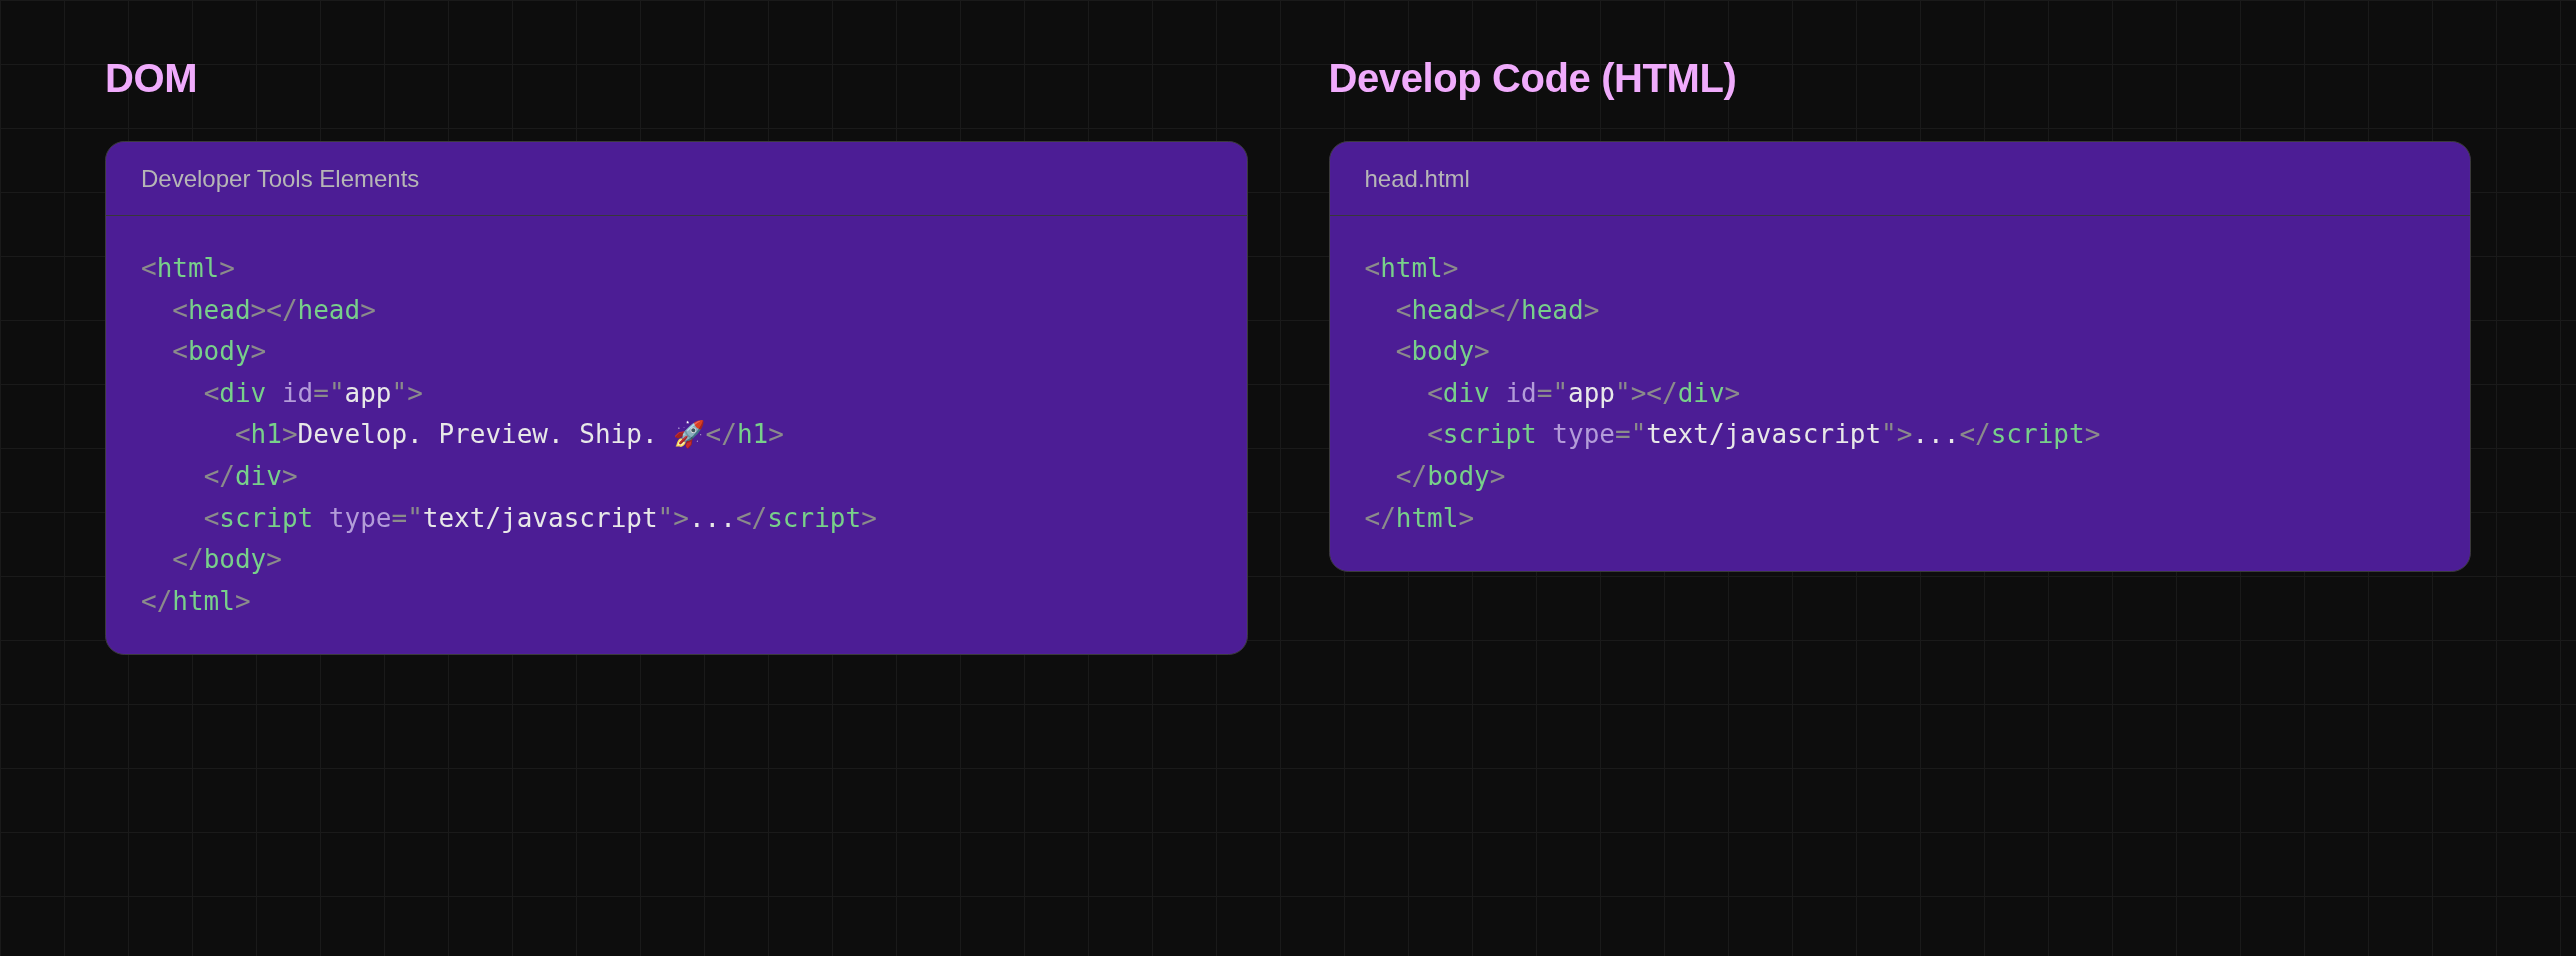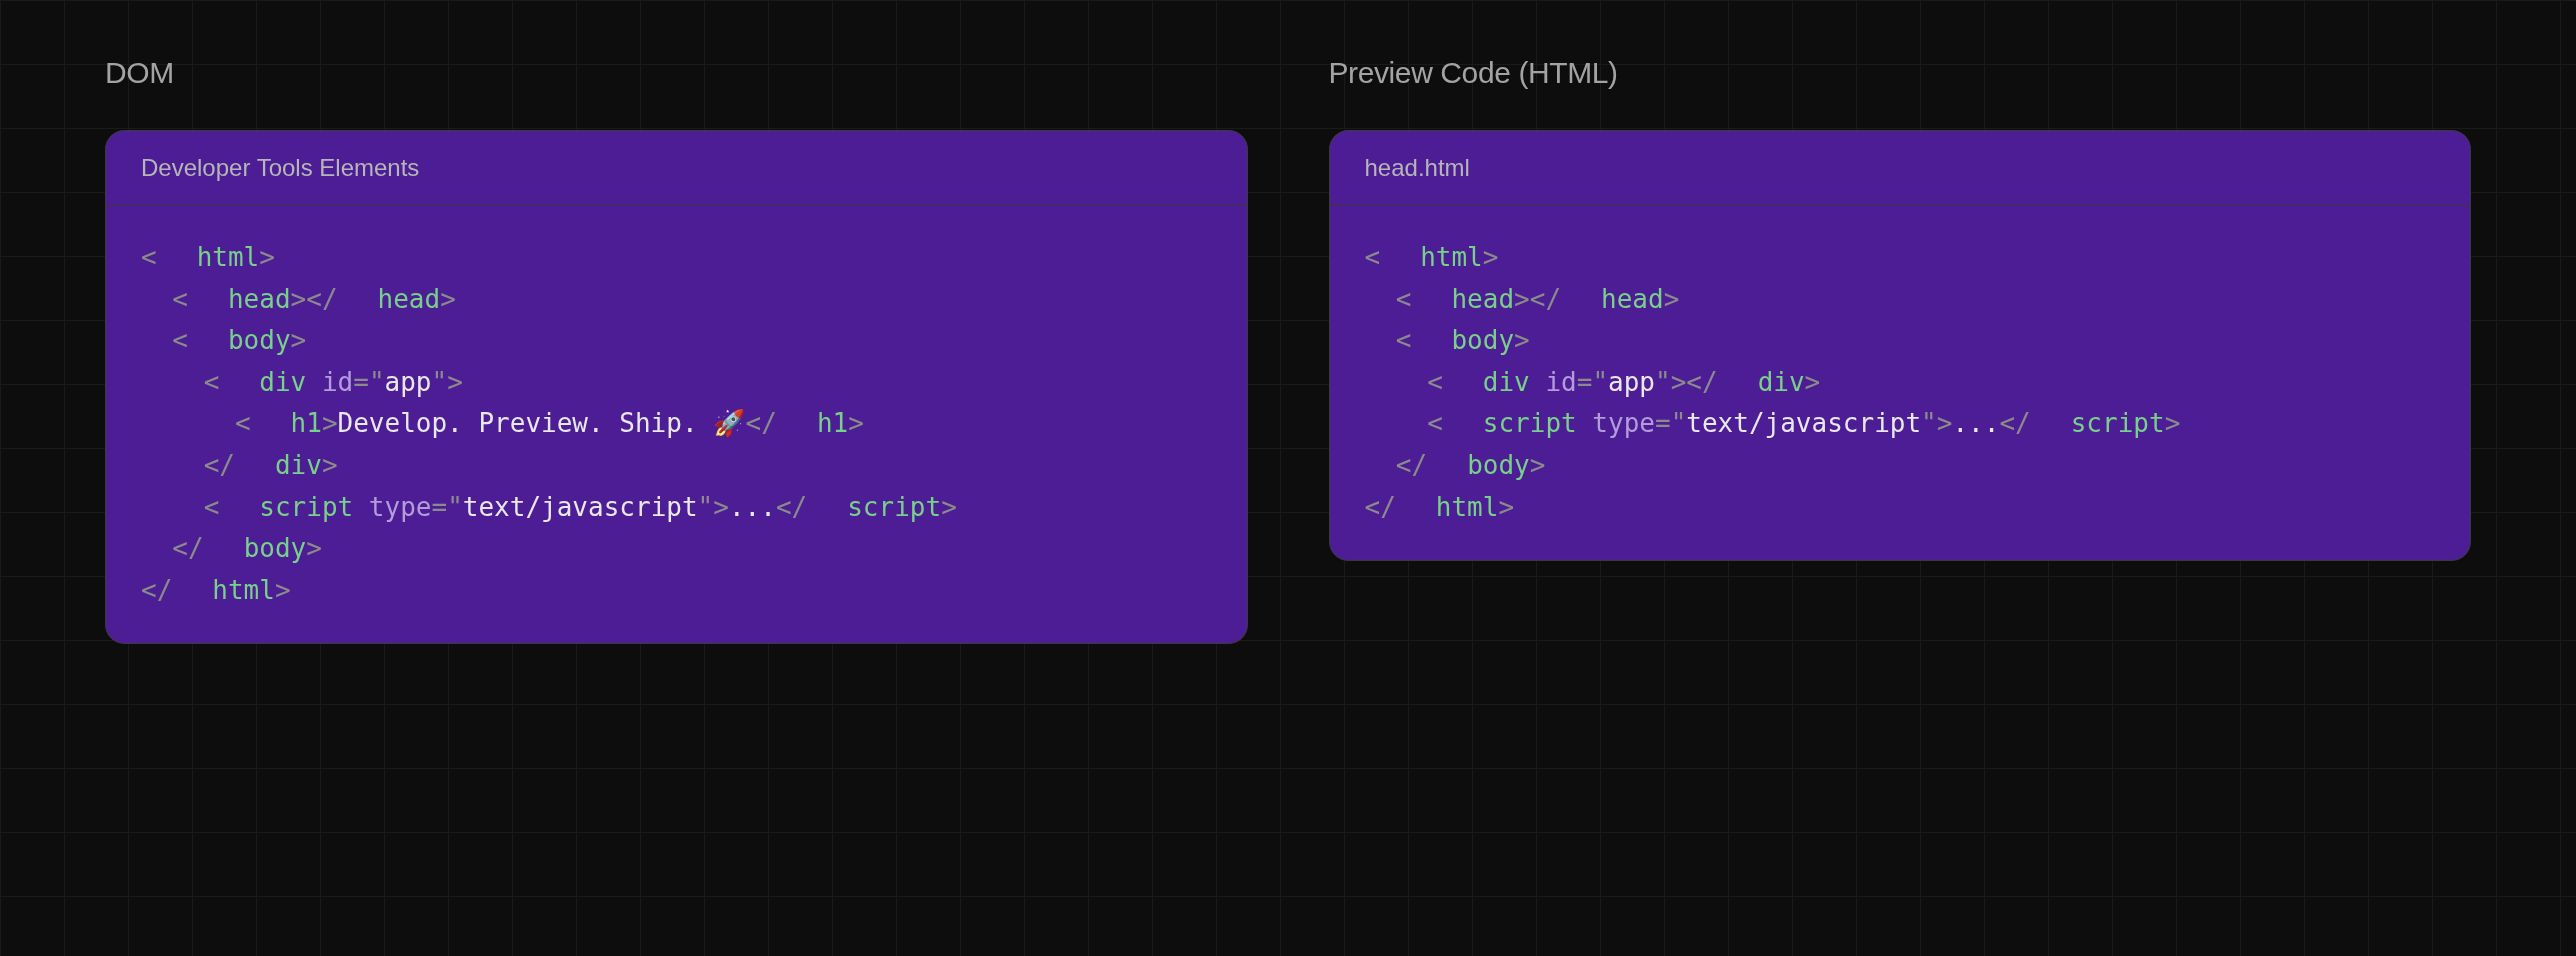--- a/index.html
+++ b/index.html
@@ -27,23 +27,23 @@
     padding: 56px 105px 0 105px;
     height: 100%;
   }
   .column {
     flex: 1;
     display: flex;
     flex-direction: column;
   }
   .section-heading {
     font-family: -apple-system, BlinkMacSystemFont, "Segoe UI", Helvetica, Arial, sans-serif;
-    font-size: 30px;
-    font-weight: 400;
-    color: #a3a3a3;
+    font-size: 40px;
+    font-weight: 700;
+    color: #f0abfc;
     margin-bottom: 40px;
     letter-spacing: -0.4px;
   }
   .panel {
     background: #4c1d95;
     border: 1.6px solid #3a3a3a;
     border-radius: 19.3px;
     overflow: hidden;
     box-shadow: 0 0 0 0.8px rgba(255,255,255,0.02) inset;
   }
@@ -56,21 +56,21 @@
     font-weight: 400;
   }
   .code-block {
     padding: 32px 35px;
     font-size: 26px;
     line-height: 1.6;
     color: #e8e8e8;
     white-space: pre;
   }
   .angle  { color: #8b8b8b; }
-  .tag    { color: #78d08a; margin-left: 40px; }
+  .tag    { color: #78d08a; }
   .attr   { color: #b39cd9; }
   .punct  { color: #8b8b8b; }
   .string { color: #e8e8e8; }
   .text   { color: #e8e8e8; }
   .ellips { color: #e8e8e8; }
 </style>
 </head>
 <body>
 
 <div class="grid-bg"></div>
@@ -88,21 +88,21 @@
     <span class="angle">&lt;</span><span class="tag">div</span> <span class="attr">id</span><span class="punct">=</span><span class="punct">"</span><span class="string">app</span><span class="punct">"</span><span class="angle">&gt;</span>
       <span class="angle">&lt;</span><span class="tag">h1</span><span class="angle">&gt;</span><span class="text">Develop. Preview. Ship. 🚀</span><span class="angle">&lt;/</span><span class="tag">h1</span><span class="angle">&gt;</span>
     <span class="angle">&lt;/</span><span class="tag">div</span><span class="angle">&gt;</span>
     <span class="angle">&lt;</span><span class="tag">script</span> <span class="attr">type</span><span class="punct">=</span><span class="punct">"</span><span class="string">text/javascript</span><span class="punct">"</span><span class="angle">&gt;</span><span class="ellips">...</span><span class="angle">&lt;/</span><span class="tag">script</span><span class="angle">&gt;</span>
   <span class="angle">&lt;/</span><span class="tag">body</span><span class="angle">&gt;</span>
 <span class="angle">&lt;/</span><span class="tag">html</span><span class="angle">&gt;</span></div>
     </div>
   </div>
 
   <div class="column">
-    <div class="section-heading">Preview Code (HTML)</div>
+    <div class="section-heading">Develop Code (HTML)</div>
 
     <div class="panel">
       <div class="panel-header">head.html</div>
       <div class="code-block"><span class="angle">&lt;</span><span class="tag">html</span><span class="angle">&gt;</span>
   <span class="angle">&lt;</span><span class="tag">head</span><span class="angle">&gt;</span><span class="angle">&lt;/</span><span class="tag">head</span><span class="angle">&gt;</span>
   <span class="angle">&lt;</span><span class="tag">body</span><span class="angle">&gt;</span>
     <span class="angle">&lt;</span><span class="tag">div</span> <span class="attr">id</span><span class="punct">=</span><span class="punct">"</span><span class="string">app</span><span class="punct">"</span><span class="angle">&gt;</span><span class="angle">&lt;/</span><span class="tag">div</span><span class="angle">&gt;</span>
     <span class="angle">&lt;</span><span class="tag">script</span> <span class="attr">type</span><span class="punct">=</span><span class="punct">"</span><span class="string">text/javascript</span><span class="punct">"</span><span class="angle">&gt;</span><span class="ellips">...</span><span class="angle">&lt;/</span><span class="tag">script</span><span class="angle">&gt;</span>
   <span class="angle">&lt;/</span><span class="tag">body</span><span class="angle">&gt;</span>
 <span class="angle">&lt;/</span><span class="tag">html</span><span class="angle">&gt;</span></div>

